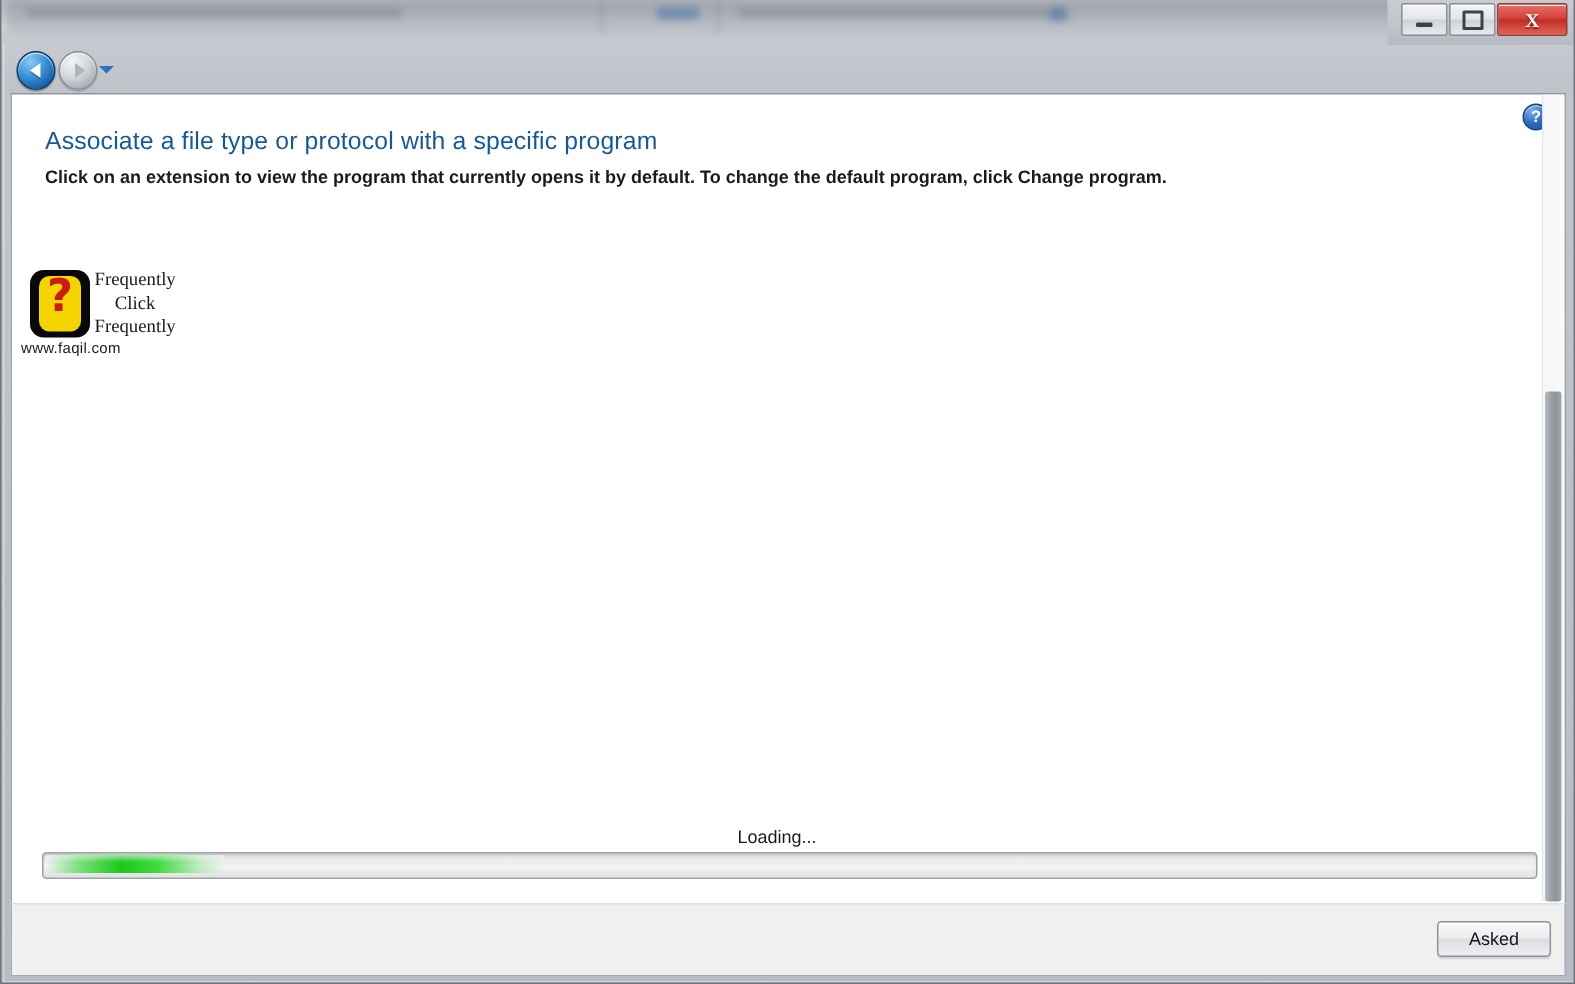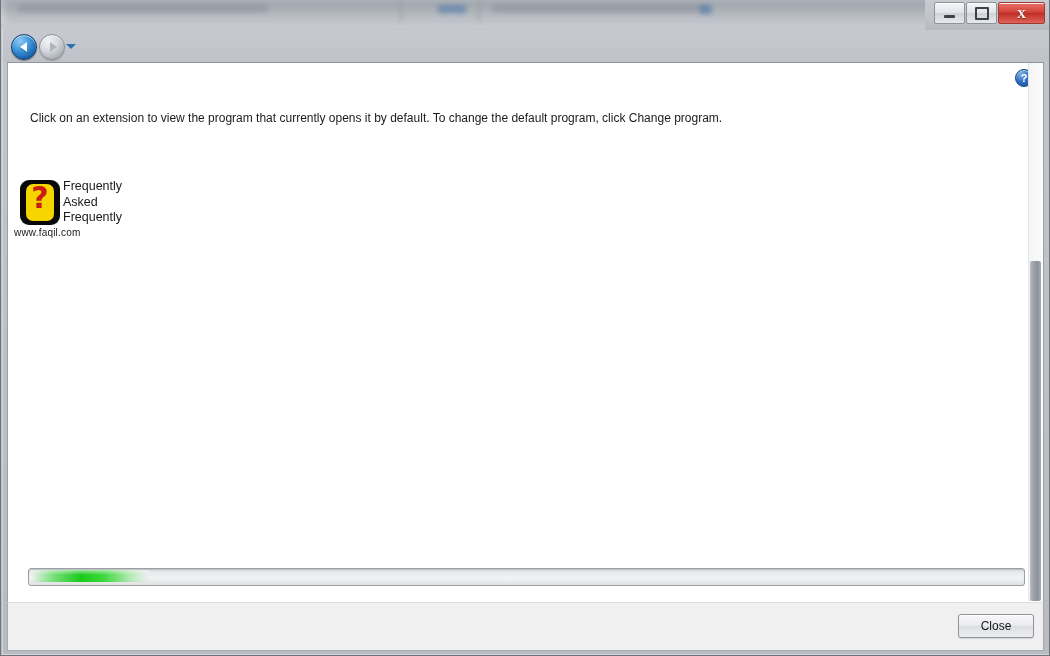--- a/index.html
+++ b/index.html
@@ -298,20 +298,21 @@
     color: #16599b;
     letter-spacing: .1px;
     white-space: nowrap;
   }
   .page-desc {
     position: absolute;
     left: 22px; top: 48px;
     font-size: 12px;
     color: #1b1b1b;
     white-space: nowrap;
+    font-weight: bold;
   }
 
   
   .faq-block {
     position: absolute;
     left: 5px; top: 116px;
     width: 122px;
     height: 70px;
   }
   .faq-mark {
@@ -339,21 +340,22 @@
     font-weight: bold;
     color: #cc1b12;
     line-height: 1.05;
   }
   .faq-text {
     position: absolute;
     left: 50px; top: 0px;
     font-size: 12.5px;
     color: #1a1a1a;
     line-height: 15.5px;
-    font-family: Liberation Sans, sans-serif;
+    font-family: Liberation Serif, serif;
+    text-align: center;
   }
   .faq-url {
     position: absolute;
     left: 1px; top: 48px;
     font-size: 10px;
     color: #1a1a1a;
     letter-spacing: .2px;
   }
 
   
@@ -535,44 +537,46 @@
           <line x1="8.9" y1="8.8" x2="12.6" y2="12.7" stroke="#2f6fb5" stroke-width="1.5" stroke-linecap="round"></line>
         </svg>
       </span>
     </div>
   </div>
 
   <div class="content-frame">
 
     <div class="help-icon">?</div>
 
+    <div class="page-title">Associate a file type or protocol with a specific program</div>
     <div class="page-desc">Click on an extension to view the program that currently opens it by default. To change the default program, click Change program.</div>
 
     <div class="faq-block">
       <div class="faq-mark">
         <div class="ybody"></div>
         <div class="qmark">?</div>
       </div>
       <div class="faq-text">
         <div>Frequently</div>
-        <div>Asked</div>
+        <div>Click</div>
         <div>Frequently</div>
       </div>
       <div class="faq-url">www.faqil.com</div>
     </div>
 
+    <div class="loading-label">Loading...</div>
     <div class="progress-outer">
       <div class="progress-marquee"></div>
     </div>
 
     <div class="vscroll">
       <div class="vscroll-track"></div>
       <div class="vscroll-thumb"></div>
     </div>
   </div>
 
   <div class="footer">
-    <button class="close-button">Close</button>
+    <button class="close-button">Asked</button>
   </div>
 
   <div class="win-edge"></div>
   <div class="win-edge-dark"></div>
 </div>
 
 </body></html>

